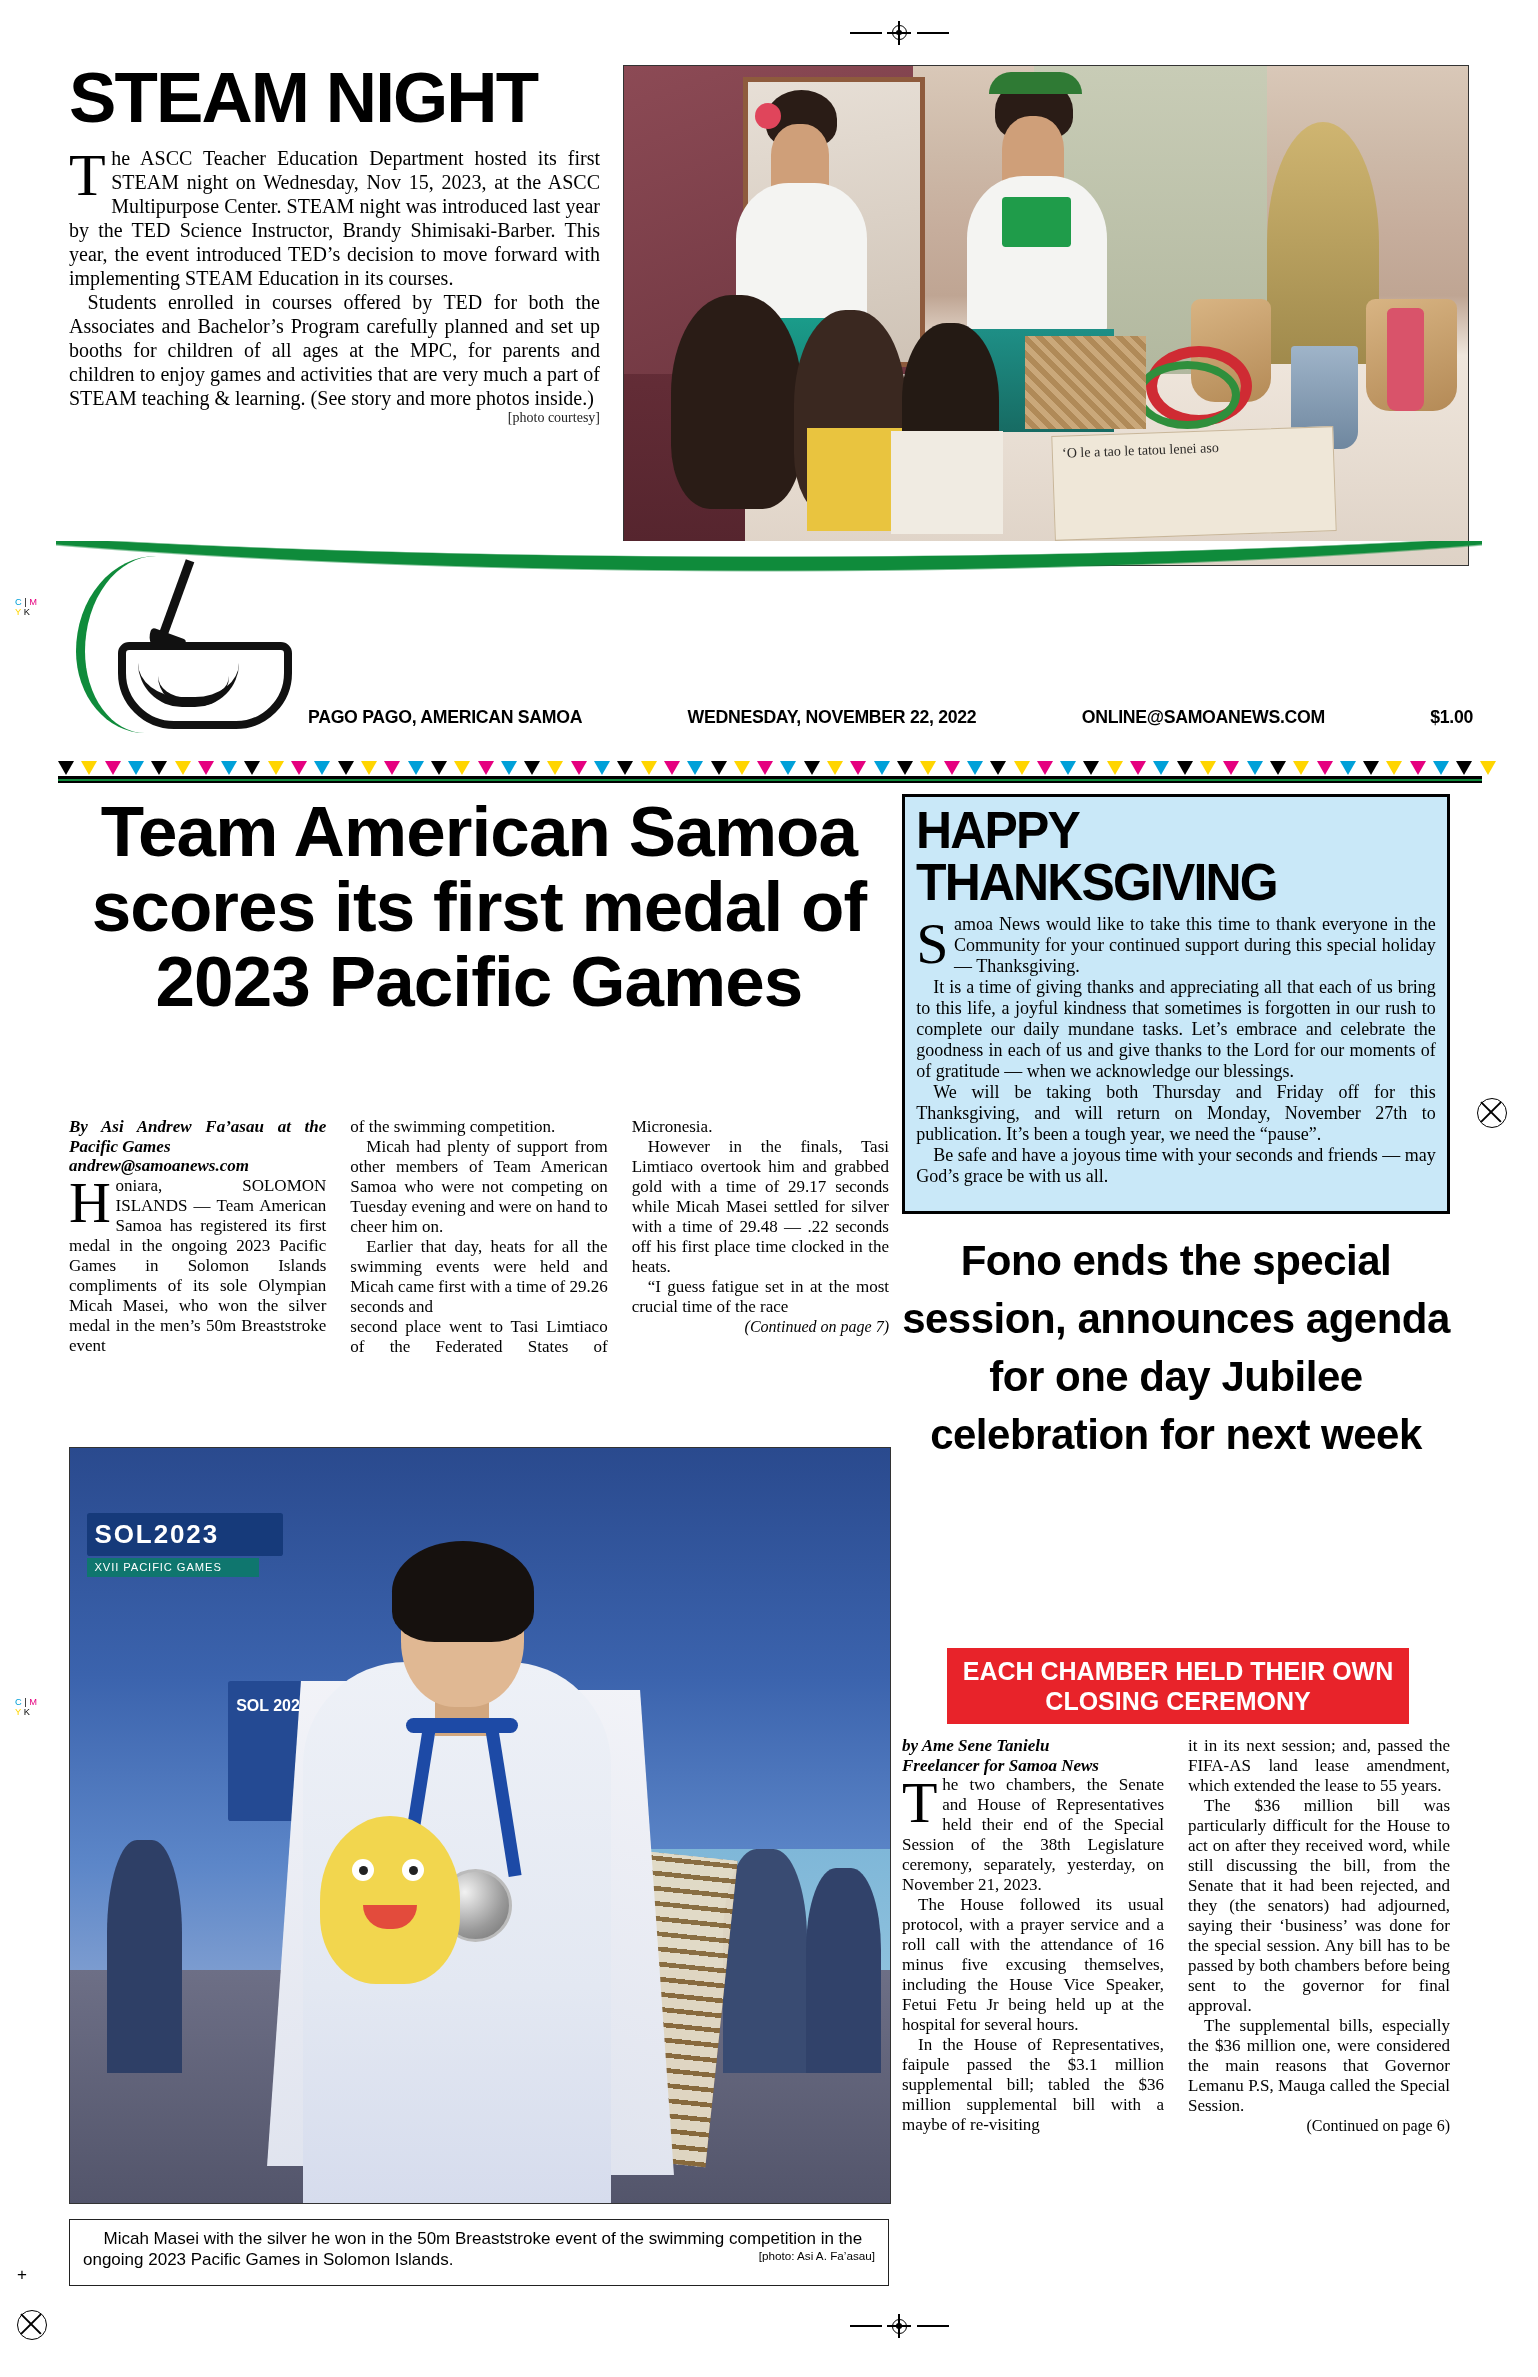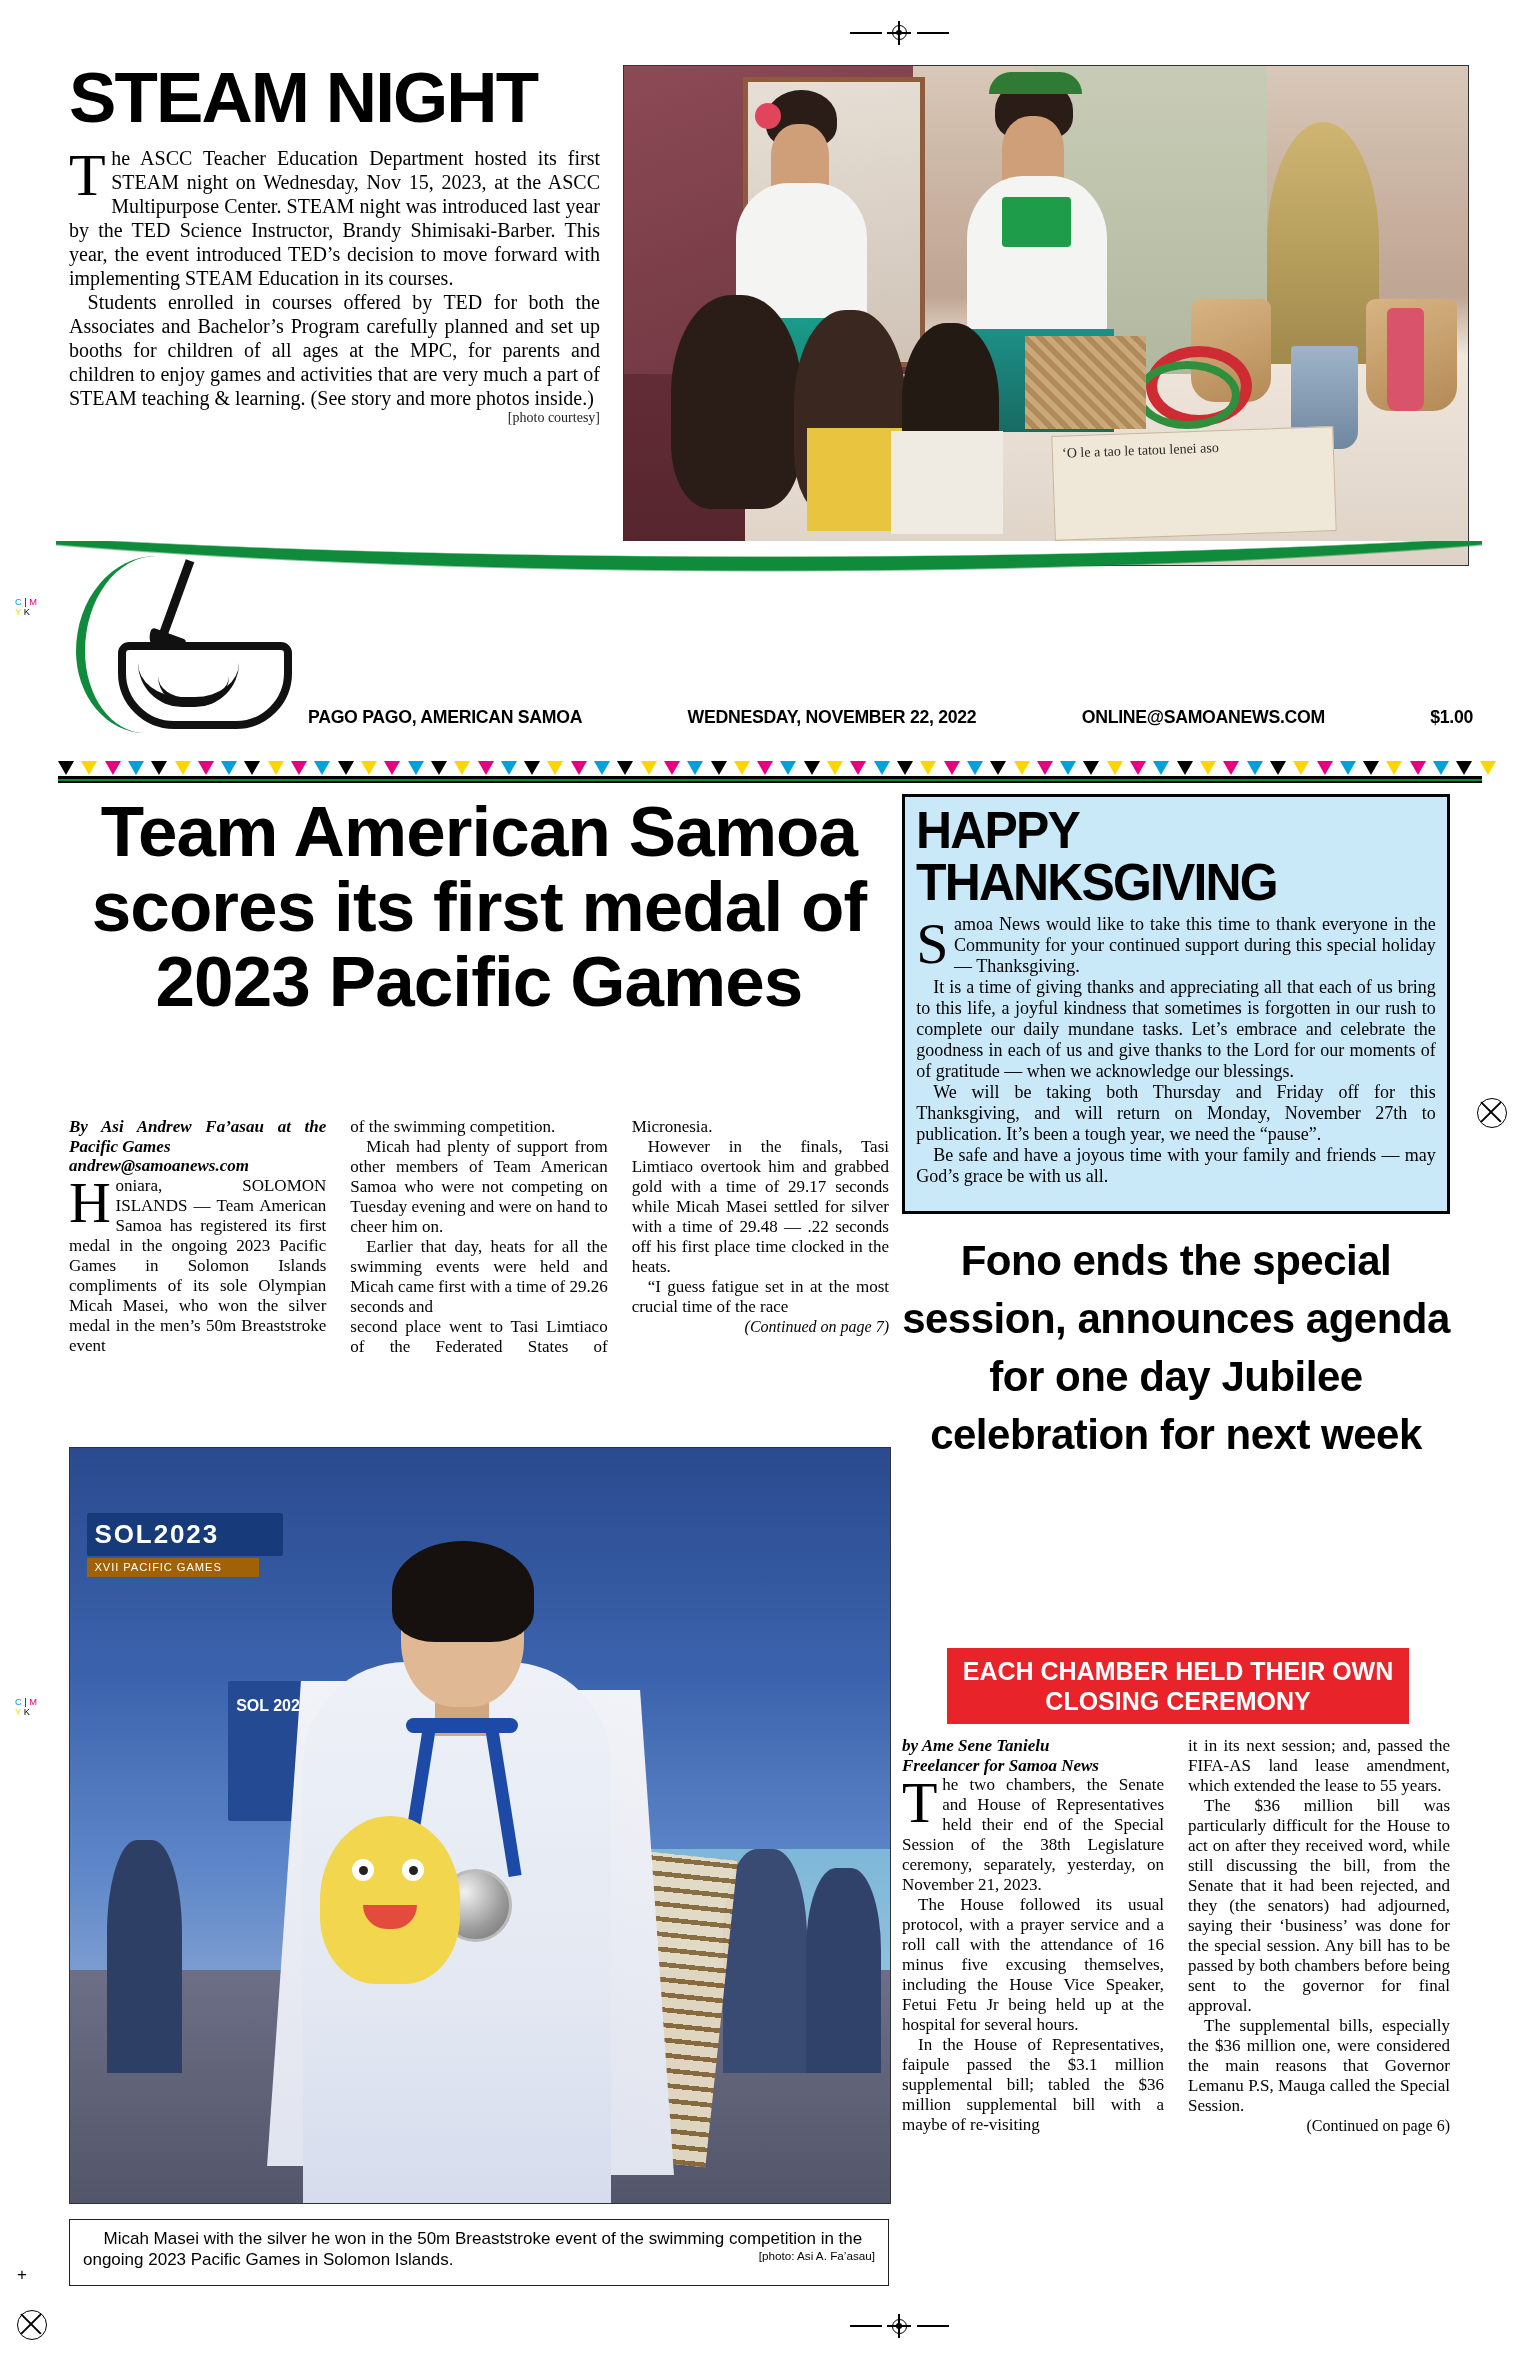--- a/index.html
+++ b/index.html
@@ -102,21 +102,21 @@
   #leadbody .cont{text-align:right;font-style:italic;font-size:16px;text-indent:0;}
   .dropcap2{float:left;font-size:58px;line-height:47px;padding:3.7px 4.7px 0 0;}
 
   
   #heroimg{position:absolute;left:69px;top:1447px;width:820px;height:755px;overflow:hidden;border:0.9px solid #333;}
   .hero-bg{position:absolute;inset:0;background:linear-gradient(180deg,#2a4a8e 0%,#3b63ad 30%,#5c86c8 55%,#8fa9d4 78%,#b9c9e4 100%);}
   .hero-deck{position:absolute;left:0;bottom:0;width:820px;height:233px;background:linear-gradient(180deg,#6d6f86,#53556b);}
   .hero-pool{position:absolute;left:485px;top:401px;width:336px;height:354px;background:linear-gradient(180deg,#7fb7d8,#a9d3e6);}
   .hero-banner{position:absolute;left:17px;top:65px;width:196px;height:43px;background:#163a7a;border-radius:2.8px;}
   .hero-banner span{display:block;color:#fff;font-family:"Liberation Sans",sans-serif;font-weight:bold;font-size:26px;letter-spacing:1.9px;padding:5.6px 0 0 7.5px;}
-  .hero-bannersub{position:absolute;left:17px;top:110px;width:172px;height:18.6px;background:#a16207;}
+  .hero-bannersub{position:absolute;left:17px;top:110px;width:172px;height:18.6px;background:#0f766e;}
   .hero-bannersub span{display:block;color:#fff;font-family:"Liberation Sans",sans-serif;font-size:11.2px;letter-spacing:0.9px;padding:2.8px 0 0 7.5px;}
   .hero-sign2{position:absolute;left:158px;top:233px;width:89px;height:140px;background:#244a93;border-radius:2.8px;}
   .hero-sign2 span{display:block;color:#fff;font-family:"Liberation Sans",sans-serif;font-weight:bold;font-size:16px;text-align:center;padding-top:15px;line-height:20.5px;}
   .hero-body{position:absolute;left:233px;top:214px;width:308px;height:541px;background:linear-gradient(180deg,#eef1f7 0%,#e3e8f2 60%,#d6dced 100%);border-radius:103px 103px 0 0;}
   .hero-flagL{position:absolute;left:214px;top:233px;width:121px;height:485px;background:linear-gradient(160deg,#f2f3f8,#dfe3ee);transform:skewX(-4deg);}
   .hero-flagR{position:absolute;left:466px;top:242px;width:121px;height:485px;background:linear-gradient(200deg,#f2f3f8,#dfe3ee);transform:skewX(4deg);}
   .hero-head{position:absolute;left:331px;top:110px;width:123px;height:149px;background:#e0b893;border-radius:50% 50% 44% 44%;}
   .hero-hair{position:absolute;left:322px;top:93px;width:142px;height:101px;background:#16110e;border-radius:50% 50% 30% 30%;}
   .hero-neck{position:absolute;left:365px;top:241px;width:54px;height:47px;background:#d2a77f;}
   .hero-ribbon{position:absolute;left:336px;top:270px;width:112px;height:15px;background:#1d4aa6;border-radius:7.5px;}
@@ -403,21 +403,21 @@
     <div class="txt">Micah Masei with the silver he won in the 50m Breaststroke event of the swimming competition in the ongoing 2023 Pacific Games in Solomon Islands.</div>
     <div class="pc">[photo: Asi A. Fa’asau]</div>
   </div>
 
   <div id="thanksbox">
     <h2>HAPPY THANKSGIVING</h2>
     <div class="body">
       <p class="first"><span class="dropcap" style="font-size:58px;line-height:47px;">S</span><span>amoa News would like to take this time to thank everyone in the Community for your continued support during this special holiday — Thanksgiving.</span></p>
       <p>It is a time of giving thanks and appreciating all that each of us bring to this life, a joyful kindness that sometimes is forgotten in our rush to complete our daily mundane tasks. Let’s embrace and celebrate the goodness in each of us and give thanks to the Lord for our moments of of gratitude — when we acknowledge our blessings.</p>
       <p>We will be taking both Thursday and Friday off for this Thanksgiving, and will return on Monday, November 27th to publication. It’s been a tough year, we need the “pause”.</p>
-      <p>Be safe and have a joyous time with your family and friends — may God’s grace be with us all.</p>
+      <p>Be safe and have a joyous time with your seconds and friends — may God’s grace be with us all.</p>
     </div>
   </div>
 
   <div id="fono">
     <h2>Fono ends the special session, announces agenda for one day Jubilee celebration for next week</h2>
   </div>
   <div id="fonokicker">EACH CHAMBER HELD THEIR OWN CLOSING CEREMONY</div>
 
   <div id="fonobody">
     <div class="byline">

